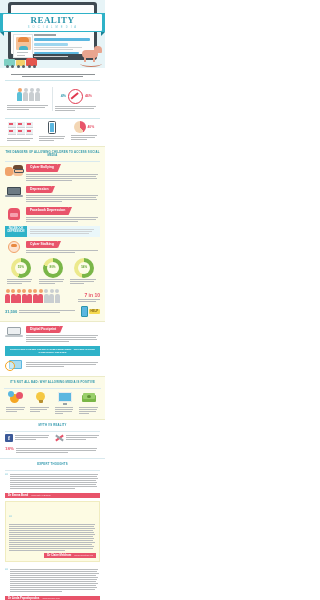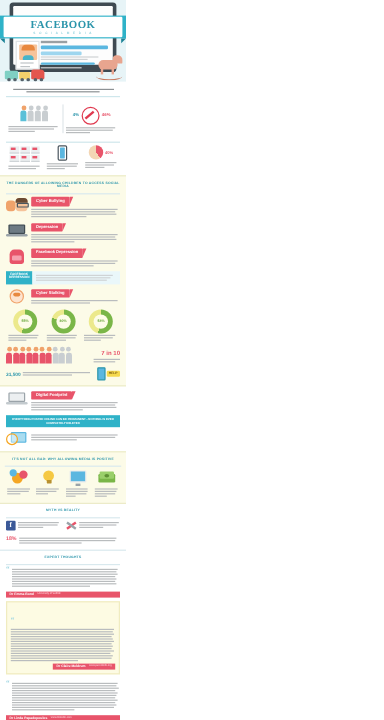--- a/index.html
+++ b/index.html
@@ -112,21 +112,21 @@
       <div class="bar"></div>
       <div class="bar s"></div>
       <div class="ln l" style="width:85%"></div>
       <div class="ln l" style="width:70%"></div>
       <div class="bar" style="margin-top:2px;height:2px;width:80%"></div>
       <div class="ln l" style="width:60%"></div>
     </div>
 
     <div class="ribbon">
       <div class="ribbon-in">
-        <div class="title">FACEBOOK</div>
+        <div class="title">REALITY</div>
         <div class="subtitle">S O C I A L   M E D I A</div>
       </div>
     </div>
 
     <div class="toys">
       <div class="train">
         <div class="c1"></div>
           <div class="c2"></div>
           <div class="c3"></div>
         <div class="w" style="left:2px"></div>

